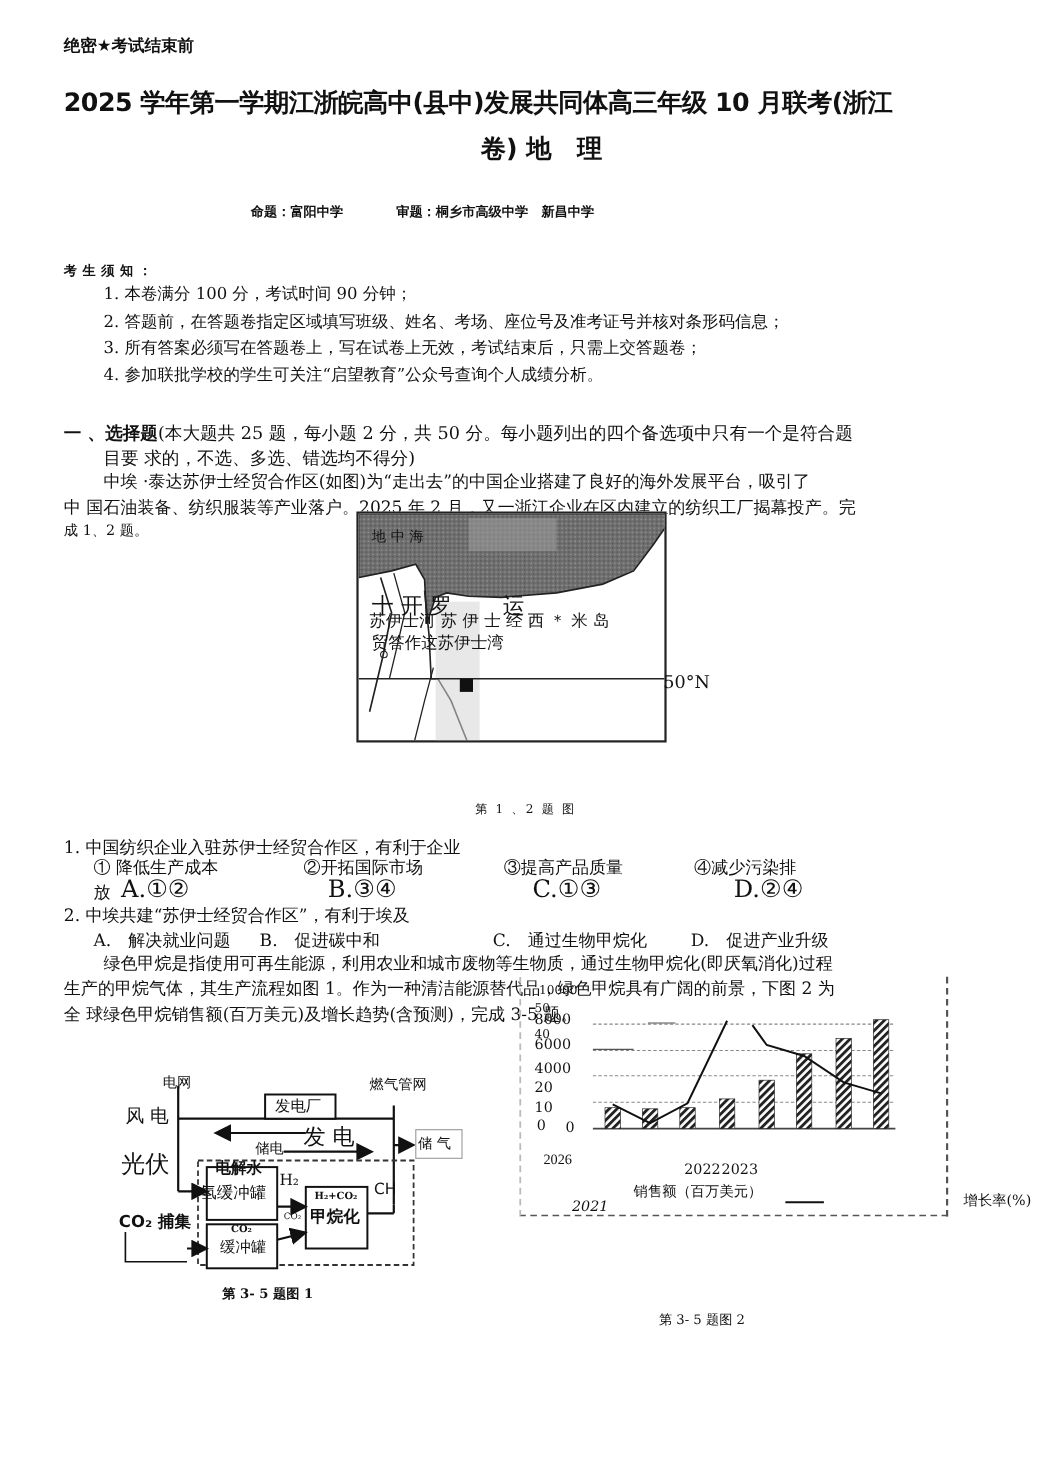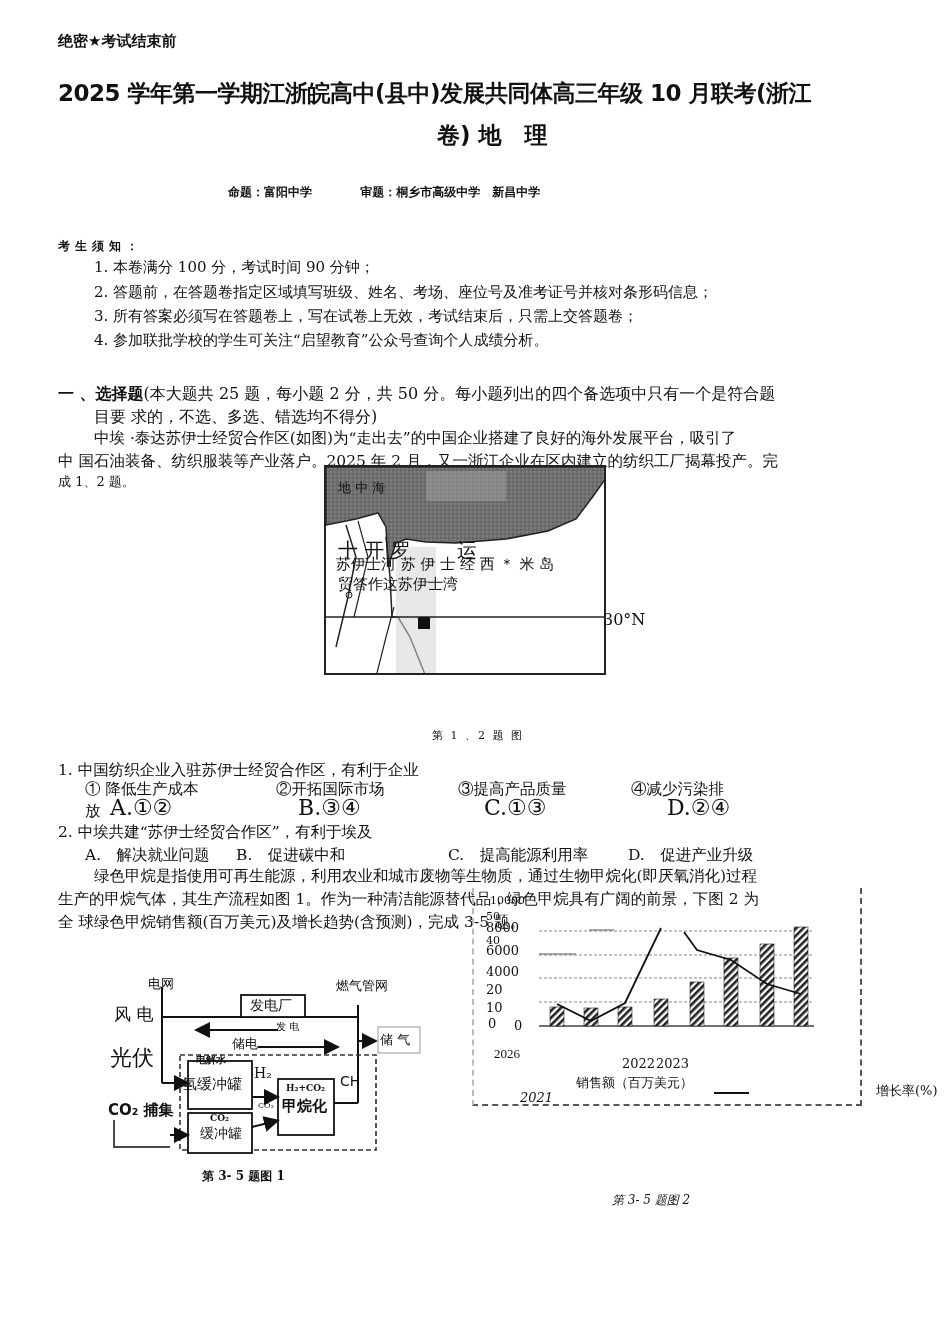--- a/index.html
+++ b/index.html
@@ -79,38 +79,38 @@
     <rect x="70" y="80" width="40" height="130" fill="#d6d6d6" opacity="0.55"></rect>
     <line x1="0" y1="150" x2="282" y2="150" stroke="#222" stroke-width="1.5"></line>
     <rect x="92" y="150" width="12" height="12" fill="#111"></rect>
     <circle cx="23" cy="128" r="3" fill="none" stroke="#222" stroke-width="1"></circle>
   </svg>
   <div class="maplabel" style="left:12px; top:12px; font-size:13px;">地 中 海</div>
   <div class="maplabel sans" style="left:12px; top:70px; font-size:20px;">十 开 罗 　　运</div>
   <div class="maplabel sans" style="left:10px; top:88px; font-size:15px;">苏伊士河 苏 伊 士 经 西 ＊ 米 岛</div>
   <div class="maplabel sans" style="left:12px; top:108px; font-size:15px;">贸答作这苏伊士湾</div>
 </div>
-<div class="abs lat">30°N</div>
+<div class="abs lat">50°N</div>
 <div class="abs cap" style="left:432px; top:728px">第 1 、2 题 图</div>
 
 <div class="abs q" style="left:58px; top:760px">1.  中国纺织企业入驻苏伊士经贸合作区，有利于企业</div>
 <div class="abs q" style="left:85px; top:779px">① 降低生产成本</div>
 <div class="abs q" style="left:276px; top:779px">②开拓国际市场</div>
 <div class="abs q" style="left:458px; top:779px">③提高产品质量</div>
 <div class="abs q" style="left:631px; top:779px">④减少污染排</div>
 <div class="abs q" style="left:85px; top:801px">放</div>
 <div class="abs opt-big" style="left:110px; top:795px">A.①②</div>
 <div class="abs opt-big" style="left:298px; top:795px">B.③④</div>
 <div class="abs opt-big" style="left:484px; top:795px">C.①③</div>
 <div class="abs opt-big" style="left:667px; top:795px">D.②④</div>
 
 <div class="abs q" style="left:58px; top:822px">2.  中埃共建“苏伊士经贸合作区”，有利于埃及</div>
 <div class="abs q" style="left:85px; top:845px">A.　解决就业问题</div>
 <div class="abs q" style="left:236px; top:845px">B.　促进碳中和</div>
-<div class="abs q" style="left:448px; top:845px">C.　提高能源利用率</div>
+<div class="abs q" style="left:448px; top:845px">C.　通过生物甲烷化</div>
 <div class="abs q" style="left:628px; top:845px">D.　促进产业升级</div>
 
 <div class="abs para" style="left:94px; top:866px">绿色甲烷是指使用可再生能源，利用农业和城市废物等生物质，通过生物甲烷化(即厌氧消化)过程</div>
 <div class="abs para" style="left:58px; top:889px">生产的甲烷气体，其生产流程如图 1。作为一种清洁能源替代品，绿色甲烷具有广阔的前景，下图 2 为</div>
 <div class="abs para" style="left:58px; top:912px">全 球绿色甲烷销售额(百万美元)及增长趋势(含预测)，完成 3-5 题。</div>
 
 <div class="abs flow">
   <svg width="320" height="180" viewBox="0 0 320 180">
     <defs>
       <marker id="arr" markerWidth="8" markerHeight="8" refX="6" refY="4" orient="auto">
@@ -134,25 +134,25 @@
     <line x1="144" y1="152" x2="168" y2="146" stroke="#111" stroke-width="2" marker-end="url(#arr)"></line>
     <line x1="226" y1="128" x2="250" y2="128" stroke="#111" stroke-width="2"></line>
     <line x1="250" y1="120" x2="250" y2="128" stroke="#111" stroke-width="2"></line>
     <line x1="62" y1="160" x2="78" y2="160" stroke="#111" stroke-width="2" marker-end="url(#arr)"></line>
     <path d="M6,145 L6,172 L62,172" fill="none" stroke="#111" stroke-width="1.5"></path>
   </svg>
   <div class="clabel sans" style="left:40px; top:0px;">电网</div>
   <div class="clabel" style="left:228px; top:2px;">燃气管网</div>
   <div class="clabel sans" style="left:6px; top:28px; font-size:17px;">风 电</div>
   <div class="clabel sans" style="left:142px; top:22px; font-size:14px;">发电厂</div>
-  <div class="clabel sans" style="left:168px; top:45px; font-size:10px;">发 电</div>
+  <div class="clabel sans" style="left:168px; top:45px; font-size:20px;">发 电</div>
   <div class="clabel sans" style="left:124px; top:60px;">储电</div>
   <div class="clabel sans" style="left:272px; top:56px;">储 气</div>
   <div class="clabel sans" style="left:2px; top:68px; font-size:22px;">光伏</div>
-  <div class="clabel sans bold" style="left:88px; top:78px; font-size:10px;font-family:Liberation Mono, monospace;">电解水</div>
+  <div class="clabel sans bold" style="left:88px; top:78px; font-size:14px;font-family:Liberation Mono, monospace;">电解水</div>
   <div class="clabel sans" style="left:74px; top:100px; font-size:15px;">氢缓冲罐</div>
   <div class="clabel" style="left:146px; top:90px; font-size:14px;">H₂</div>
   <div class="clabel bold" style="left:178px; top:108px; font-size:9px;">H₂+CO₂</div>
   <div class="clabel sans bold" style="left:174px; top:122px; font-size:15px;">甲烷化</div>
   <div class="clabel sans" style="left:232px; top:98px; font-size:14px;">CH</div>
   <div class="clabel" style="left:150px; top:126px; font-size:8px;">CO₂</div>
   <div class="clabel sans bold" style="left:0px; top:126px; font-size:15px;">CO₂ 捕集</div>
   <div class="clabel bold" style="left:102px; top:138px; font-size:9px;">CO₂</div>
   <div class="clabel sans" style="left:92px; top:150px; font-size:14px;">缓冲罐</div>
 </div>
@@ -198,13 +198,13 @@
   <div class="clabel" style="left:12px; top:112px; font-size:13px;">10</div>
   <div class="clabel" style="left:14px; top:128px; font-size:13px;">0</div>
   <div class="clabel" style="left:40px; top:130px; font-size:13px;">0</div>
   <div class="clabel" style="left:20px; top:158px; font-size:13px;font-family:Liberation Serif, serif;">2026</div>
   <div class="clabel" style="left:148px; top:168px; font-size:13px;">2022</div>
   <div class="clabel" style="left:182px; top:168px; font-size:13px;">2023</div>
   <div class="clabel" style="left:102px; top:186px; font-size:13px;">销售额（百万美元）</div>
   <div class="clabel" style="left:46px; top:202px; font-size:13px;font-style:italic;">2021</div>
 </div>
 <div class="abs" style="left:876px; top:1082px; font-size:13px;">增长率(%)</div>
-<div class="abs" style="left:612px; top:1192px; font-size:12px;font-style:italic;">第 3- 5 题图 2</div>
+<div class="abs" style="left:599px; top:1192px; font-size:12px;">第 3- 5 题图 2</div>
 
 </body></html>

